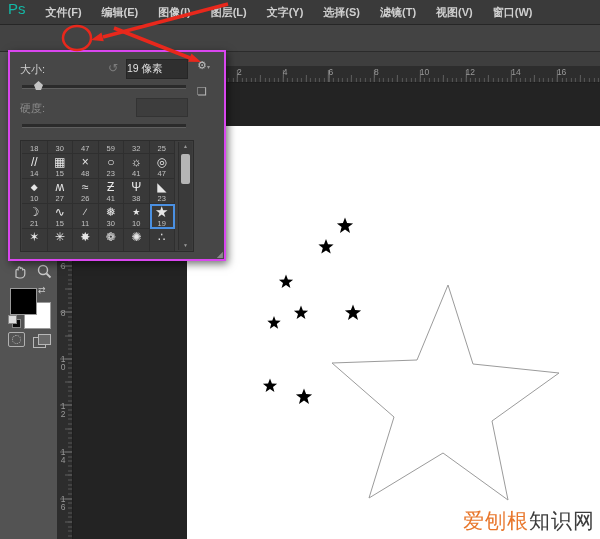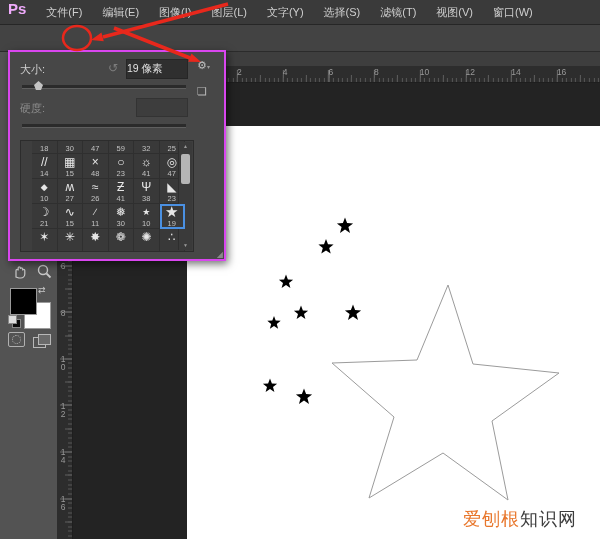--- a/index.html
+++ b/index.html
@@ -6,23 +6,23 @@
   body{
     width:600px;height:539px;position:relative;overflow:hidden;
     background:#3e3e3e;
     font-family:"Liberation Sans","DejaVu Sans",sans-serif;
     -webkit-font-smoothing:antialiased;
   }
   .abs{position:absolute;}
   
   .menubar{left:0;top:0;width:600px;height:24px;background:#3a3a3a;border-bottom:1px solid #262626;
     display:flex;align-items:center;z-index:50;}
-  .ps-logo{color:#f0abfc;font-weight:bold;font-size:15px;margin:0 10px 8px 8px;letter-spacing:0;}
+  .ps-logo{color:#14b8a6;font-weight:normal;font-size:15px;margin:0 10px 8px 8px;letter-spacing:0;}
   .menu-items{display:flex;align-items:center;gap:0;}
-  .menu-item{color:#cfcfcf;font-size:11px;padding:0 10px;line-height:24px;white-space:nowrap;}
+  .menu-item{color:#cfcfcf;font-size:11px;padding:0 10px;line-height:24px;white-space:nowrap;font-weight:bold;}
   
   .optionsbar{left:0;top:24px;width:600px;height:27px;background:#434343;border-bottom:1px solid #2b2b2b;z-index:40;}
   .grip{left:1px;top:27px;width:5px;height:20px;
     background:repeating-linear-gradient(0deg,#6a6a6a 0 1px,transparent 1px 3px);}
   .tool-flyout{left:11px;top:30px;width:26px;height:16px;display:flex;align-items:center;}
   .flyout-arrow{color:#9a9a9a;font-size:6px;margin-left:3px;}
   .preview-tile{left:46px;top:27px;width:23px;height:21px;background:#303030;border:1px solid #262626;
     display:flex;flex-direction:column;align-items:center;justify-content:center;}
   .preview-tile .star{color:#e5e5e5;font-size:10px;line-height:9px;}
   .preview-tile .num{color:#cfcfcf;font-size:7px;line-height:8px;}
@@ -44,21 +44,21 @@
     display:flex;align-items:center;justify-content:center;}
   .flow-label{left:417px;top:24px;}
   .flow-val{left:449px;width:36px;}
   .flow-drop{left:486px;top:28px;width:14px;height:20px;}
   .opt-icon{top:29px;width:22px;height:18px;opacity:.75;}
   .divider{top:28px;width:1px;height:20px;background:#323232;border-right:1px solid #565656;}
   
   .pasteboard{left:72px;top:82px;width:528px;height:457px;background:#232323;z-index:1;}
   .canvas-white{left:187px;top:126px;width:413px;height:413px;background:#ffffff;z-index:2;}
   .canvas-art{left:0;top:0;width:600px;height:539px;z-index:15;pointer-events:none;}
-  .watermark{left:463px;top:507px;z-index:16;font-size:18px;letter-spacing:1px;white-space:nowrap;}
+  .watermark{left:463px;top:507px;z-index:16;font-size:21px;letter-spacing:1px;white-space:nowrap;}
   
   .hruler{left:57px;top:66px;width:543px;height:16px;background:#2d2d2d;border-bottom:1px solid #1e1e1e;z-index:3;
     background-image:
       repeating-linear-gradient(90deg,#565656 0 1px,transparent 1px 4.57px),
       repeating-linear-gradient(90deg,#5e5e5e 0 1px,transparent 1px 22.85px),
       repeating-linear-gradient(90deg,#6a6a6a 0 1px,transparent 1px 45.7px);
     background-size:100% 4px,100% 7px,100% 12px;
     background-position:42.9px 100%,42.9px 100%,42.9px 100%;
     background-repeat:repeat-x;}
   .hruler span{position:absolute;top:1px;color:#999;font-size:8.5px;}
@@ -98,21 +98,21 @@
   .gear{position:absolute;left:187px;top:7px;color:#c0c0c0;font-size:11px;}
   .gear small{font-size:6px;color:#9a9a9a;}
   .slider{position:absolute;left:12px;width:164px;height:3px;background:#2b2b2b;border-bottom:1px solid #5f5f5f;}
   .sl1{top:33px;} .sl2{top:72px;}
   .thumb{position:absolute;left:24px;top:29px;width:9px;height:9px;background:#c4c4c4;
     clip-path:polygon(50% 0,100% 45%,78% 100%,22% 100%,0 45%);}
   .newbrush{position:absolute;left:187px;top:33px;color:#b8b8b8;font-size:11px;}
   .hard-box{position:absolute;left:126px;top:46px;width:50px;height:17px;background:#3d3d3d;border:1px solid #333;}
   .grid-view{position:absolute;left:10px;top:88px;width:172px;height:110px;background:#3e3e3e;
     border:1px solid #2c2c2c;overflow:hidden;}
-  .grid-inner{position:absolute;left:11px;top:-12px;width:154px;display:grid;grid-template-columns:repeat(6,25.5px);text-align:center;}
+  .grid-inner{position:absolute;left:1px;top:-12px;width:154px;display:grid;grid-template-columns:repeat(6,25.5px);text-align:center;}
   .tile{height:25px;background:#393939;border-right:1px solid #2f2f2f;border-bottom:1px solid #2f2f2f;
     display:flex;flex-direction:column;align-items:center;justify-content:flex-end;box-sizing:border-box;position:relative;}
   .tile .ic{color:#e6e6e6;font-size:12px;line-height:14px;height:15px;display:flex;align-items:center;justify-content:center;}
   .tile .ic.small{font-size:9px;} .tile .ic.big{font-size:15px;}
   .tile .nm{color:#c2c2c2;font-size:7.5px;line-height:9px;height:9px;}
   .tile.sel{outline:2px solid #4a90e2;outline-offset:-2px;z-index:2;}
   .scrollbar{position:absolute;right:1px;top:1px;width:13px;height:108px;background:#3a3a3a;border-left:1px solid #2e2e2e;}
   .scrollbar .up,.scrollbar .dn{position:absolute;left:0;width:13px;height:9px;color:#9a9a9a;font-size:5px;
     text-align:center;line-height:9px;}
   .scrollbar .up{top:0;} .scrollbar .dn{bottom:0;}

